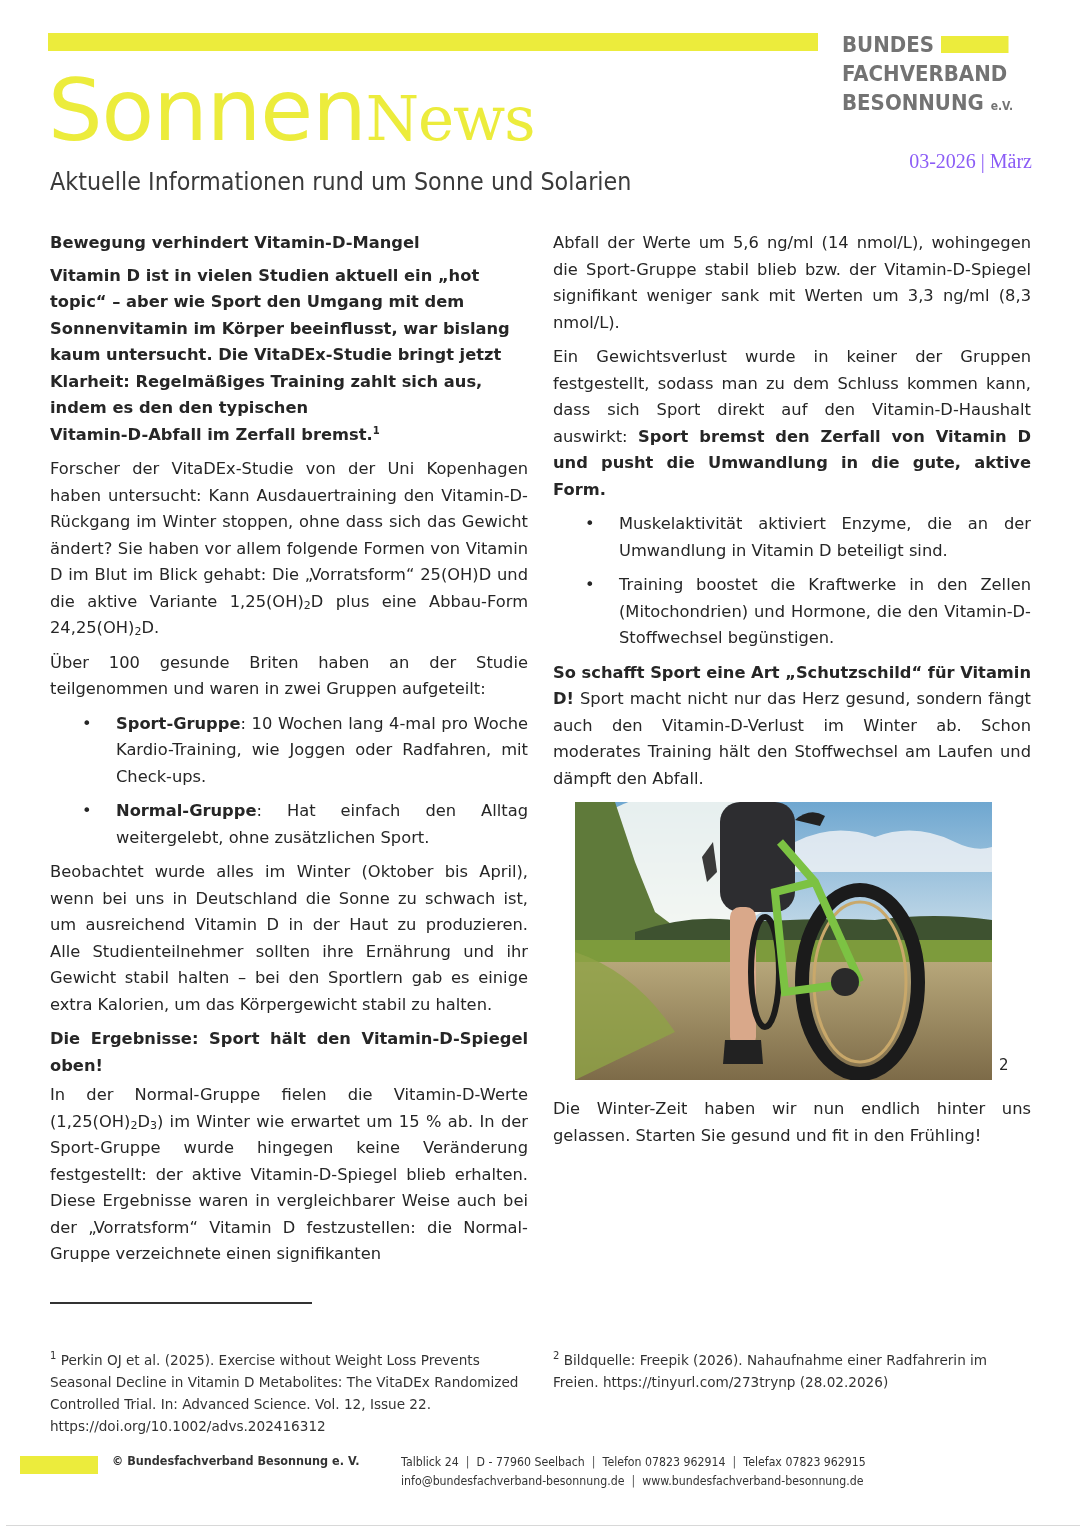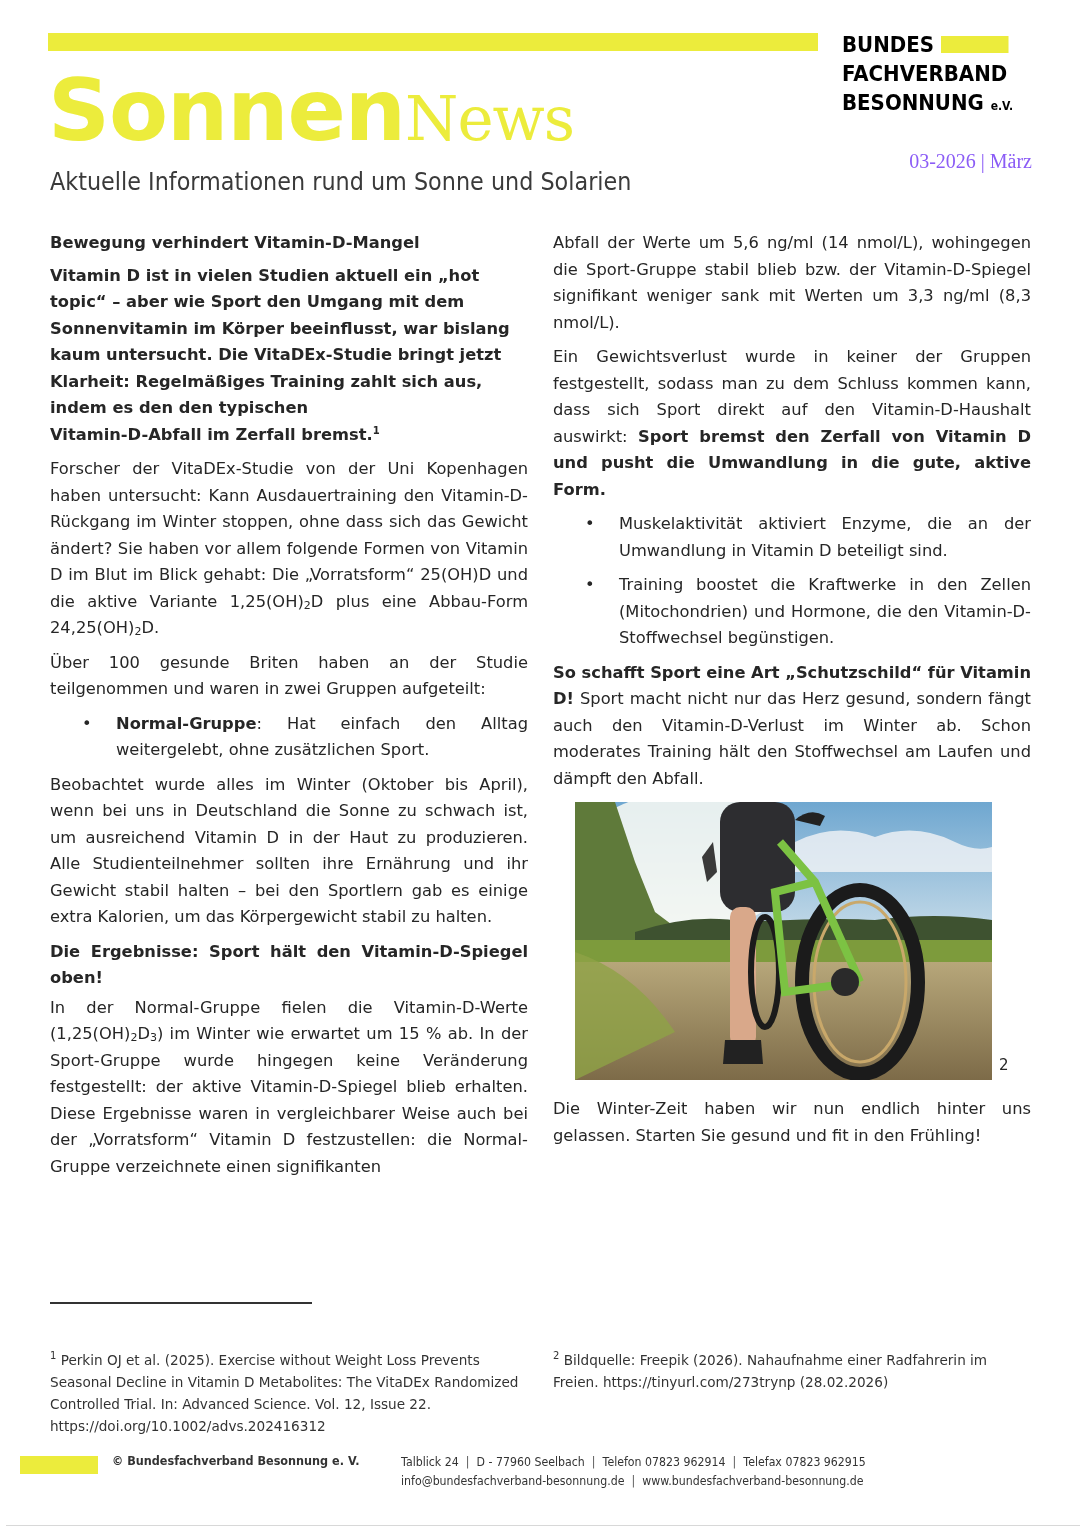--- a/index.html
+++ b/index.html
@@ -1,25 +1,25 @@
 <!DOCTYPE html>
 <html><head>
 <meta charset="utf-8">
 <style>
   html, body { margin: 0; padding: 0; background: #ffffff; }
   body { width: 1086px; height: 1536px; position: relative; overflow: hidden;
          font-family: "Liberation Sans", "DejaVu Sans", sans-serif; color: #262626; }
 
   .topbar { position: absolute; left: 48px; top: 33px; width: 770px; height: 18px; background: #ecec3c; }
   .masthead-logo { position: absolute; left: 48px; top: 60px; height: 100px; white-space: nowrap; line-height: 100px; }
-  .logo-sonnen { font-family: "DejaVu Sans", sans-serif; font-weight: bold; font-size: 86px; color: #ecec3c; letter-spacing: -1px; vertical-align: baseline; }
+  .logo-sonnen { font-family: "DejaVu Sans", sans-serif; font-weight: normal; font-size: 86px; color: #ecec3c; letter-spacing: -1px; vertical-align: baseline; }
   .logo-news { font-family: "DejaVu Serif", serif; font-size: 61px; color: #ecec3c; letter-spacing: -1px; vertical-align: baseline; }
   .tagline { position: absolute; left: 50px; top: 168px; font-family: "DejaVu Sans", sans-serif; font-size: 24px; color: #3a3a3a; white-space: nowrap; transform: scaleX(0.93); transform-origin: left; }
 
-  .org { position: absolute; left: 842px; top: 30px; width: 190px; font-family: "DejaVu Sans", sans-serif; font-weight: bold; color: #000000; font-size: 22px; line-height: 29px; }
+  .org { position: absolute; left: 842px; top: 30px; width: 190px; font-family: "DejaVu Sans", sans-serif; font-weight: bold; color: #737373; font-size: 22px; line-height: 29px; }
   .org-line { display: block; white-space: nowrap; transform: scaleX(0.9); transform-origin: left; }
   .org-bar { display: inline-block; width: 75px; height: 17px; background: #ecec3c; vertical-align: middle; margin-left: 8px; position: relative; top: -2px; }
   .org-ev { font-size: 12px; }
   .issue { position: absolute; right: 54px; top: 150px; font-family: "Liberation Serif", serif; font-size: 20px; color: #8b5cf6; white-space: nowrap; }
 
   .col { position: absolute; top: 230px; font-family: "DejaVu Sans", sans-serif; font-size: 16.3px; line-height: 26.5px; color: #262626; text-align: justify; }
   .col-left { left: 50px; width: 478px; }
   .col-right { left: 553px; width: 478px; }
   .col p { margin: 0 0 8px 0; }
   .col b { font-weight: bold; }
@@ -65,20 +65,21 @@
 
 <div class="col col-left">
   <h2>Bewegung verhindert Vitamin-D-Mangel</h2>
   <p class="lead">
     <span>Vitamin D ist in vielen Studien aktuell ein „hot topic“ – aber wie Sport den Umgang mit dem Sonnenvitamin im Körper beeinflusst, war bislang kaum untersucht. Die VitaDEx-Studie bringt jetzt Klarheit: Regelmäßiges Training zahlt sich aus, indem es den den typischen</span><br>
     <span>Vitamin-D-Abfall im Zerfall bremst.</span><sup>1</sup>
   </p>
   <p><span>Forscher der VitaDEx-Studie von der Uni Kopenhagen haben untersucht: Kann Ausdauertraining den Vitamin-D-Rückgang im Winter stoppen, ohne dass sich das Gewicht ändert? Sie haben vor allem folgende Formen von Vitamin D im Blut im Blick gehabt: Die „Vorratsform“ 25(OH)D und die aktive Variante 1,25(OH)</span><span class="sub">2</span><span>D plus eine Abbau-Form 24,25(OH)</span><span class="sub">2</span><span>D.</span></p>
   <p>Über 100 gesunde Briten haben an der Studie teilgenommen und waren in zwei Gruppen aufgeteilt:</p>
   <ul class="bullets">
+    <li><b>Sport-Gruppe</b><span>: 10 Wochen lang 4-mal pro Woche Kardio-Training, wie Joggen oder Radfahren, mit Check-ups.</span></li>
     <li><b>Normal-Gruppe</b><span>: Hat einfach den Alltag weitergelebt, ohne zusätzlichen Sport.</span></li>
   </ul>
   <p>Beobachtet wurde alles im Winter (Oktober bis April), wenn bei uns in Deutschland die Sonne zu schwach ist, um ausreichend Vitamin D in der Haut zu produzieren. Alle Studienteilnehmer sollten ihre Ernährung und ihr Gewicht stabil halten – bei den Sportlern gab es einige extra Kalorien, um das Körpergewicht stabil zu halten.</p>
   <h2 style="margin-bottom:3px;text-align:justify">Die Ergebnisse: Sport hält den Vitamin-D-Spiegel oben!</h2>
   <p><span>In der Normal-Gruppe fielen die Vitamin-D-Werte (1,25(OH)</span><span class="sub">2</span><span>D</span><span class="sub">3</span><span>) im Winter wie erwartet um 15 % ab. In der Sport-Gruppe wurde hingegen keine Veränderung festgestellt: der aktive Vitamin-D-Spiegel blieb erhalten. Diese Ergebnisse waren in vergleichbarer Weise auch bei der „Vorratsform“ Vitamin D festzustellen: die Normal-Gruppe verzeichnete einen signifikanten</span></p>
 </div>
 
 <div class="col col-right">
   <p>Abfall der Werte um 5,6 ng/ml (14 nmol/L), wohingegen die Sport-Gruppe stabil blieb bzw. der Vitamin-D-Spiegel signifikant weniger sank mit Werten um 3,3 ng/ml (8,3 nmol/L).</p>
   <p><span>Ein Gewichtsverlust wurde in keiner der Gruppen festgestellt, sodass man zu dem Schluss kommen kann, dass sich Sport direkt auf den Vitamin-D-Haushalt auswirkt: </span><b>Sport bremst den Zerfall von Vitamin D und pusht die Umwandlung in die gute, aktive Form.</b></p>

